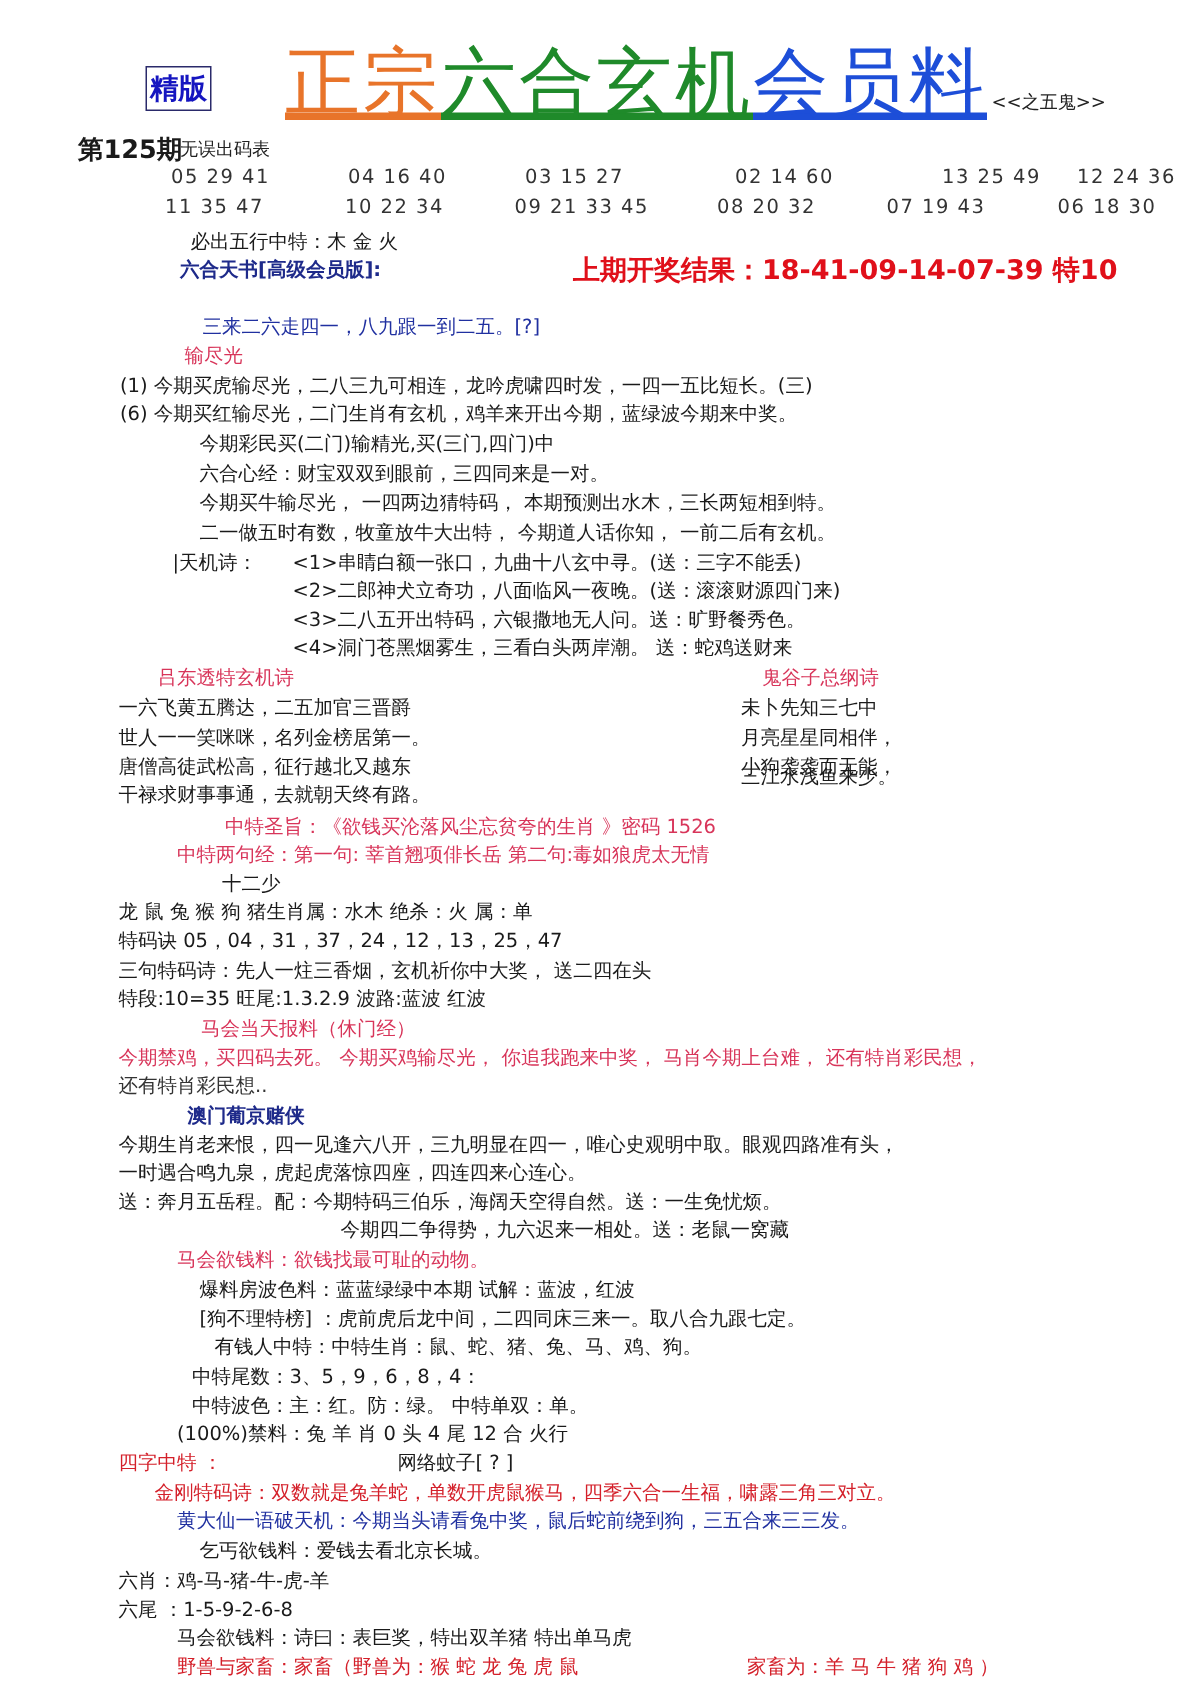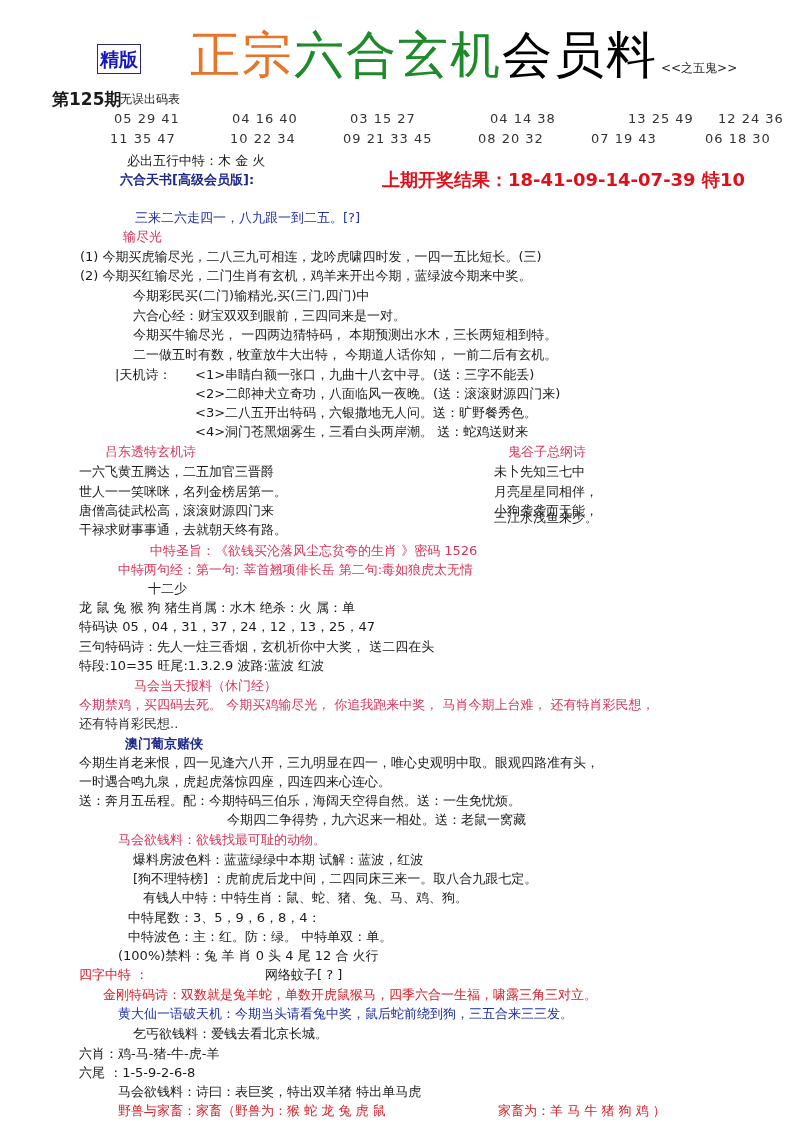--- a/index.html
+++ b/index.html
@@ -3,84 +3,84 @@
 <meta charset="utf-8">
 <style>
   html, body { margin:0; padding:0; background:#ffffff; }
   body { width:793px; height:1122px; position:relative; overflow:hidden;
          font-family:"DejaVu Sans","Liberation Sans",sans-serif; color:#1a1a1a; }
   .abs { position:absolute; white-space:nowrap; }
   .badge { left:97px; top:44px; width:42px; height:28px; border:1px solid #2a2a6a;
            color:#1515c0; font-size:19px; line-height:28px; text-align:center; font-weight:bold; }
   .title { left:190px; top:25px; font-size:50px; line-height:60px; letter-spacing:2px;
            font-family:"DejaVu Sans",sans-serif; }
-  .title span { display:inline-block; }
+  .title span { display:inline-block;text-decoration:underline; }
   .sub-tag { left:661px; top:60px; font-size:12px; color:#222; }
   .issue { left:52px; top:88px; font-size:17px; font-weight:bold; }
   .issue-sub { left:120px; top:91px; font-size:12px; color:#222; }
   .num { font-size:13px; color:#333; font-family:"DejaVu Sans",sans-serif; letter-spacing:1px; }
   .t13 { font-size:13px; }
   .red { color:#d4202a; }
   .pink { color:#d8355a; }
   .blue { color:#1e2a8a;font-weight:bold; }
   .navy { color:#2030a0; }
   .result { left:382px; top:168px; font-size:18px; color:#e0101a; font-weight:bold; }
   .dim { color:#333; }
 </style>
 </head>
 <body>
 
 <div class="abs badge">精版</div>
 <div class="abs title">
-  <span style="color:#e8742a">正宗</span><span style="color:#1f8a2a">六合玄机</span><span style="color:#000000">会员料</span>
+  <span style="color:#e8742a">正宗</span><span style="color:#1f8a2a">六合玄机</span><span style="color:#1d4ed8">会员料</span>
 </div>
 <div class="abs sub-tag">&lt;&lt;之五鬼&gt;&gt;</div>
 
 <div class="abs issue">第125期</div>
 <div class="abs issue-sub">无误出码表</div>
 
 <div>
   <div class="abs num" style="left:114px;top:111px">05  29  41</div>
   <div class="abs num" style="left:232px;top:111px">04  16  40</div>
   <div class="abs num" style="left:350px;top:111px">03  15  27</div>
-  <div class="abs num" style="left:490px;top:111px">04  14  38</div>
+  <div class="abs num" style="left:490px;top:111px">02  14  60</div>
   <div class="abs num" style="left:628px;top:111px">13  25  49</div>
   <div class="abs num" style="left:718px;top:111px">12    24  36</div>
   <div class="abs num" style="left:110px;top:131px">11    35  47</div>
   <div class="abs num" style="left:230px;top:131px">10  22  34</div>
   <div class="abs num" style="left:343px;top:131px">09  21  33  45</div>
   <div class="abs num" style="left:478px;top:131px">08  20  32</div>
   <div class="abs num" style="left:591px;top:131px">07  19  43</div>
   <div class="abs num" style="left:705px;top:131px">06  18  30</div>
 </div>
 
 <div class="abs t13" style="left:127px;top:152px">必出五行中特：木  金  火</div>
 <div class="abs t13 blue" style="left:120px;top:171px">六合天书[高级会员版]:</div>
 <div class="abs result">上期开奖结果：18-41-09-14-07-39  特10</div>
 
 <div class="abs t13 navy" style="left:135px;top:209px">三来二六走四一，八九跟一到二五。[?]</div>
 <div class="abs t13 pink" style="left:123px;top:228px">输尽光</div>
 <div class="abs t13" style="left:80px;top:248px">(1)  今期买虎输尽光，二八三九可相连，龙吟虎啸四时发，一四一五比短长。(三)</div>
-<div class="abs t13" style="left:80px;top:267px">(2)  今期买红输尽光，二门生肖有玄机，鸡羊来开出今期，蓝绿波今期来中奖。</div>
+<div class="abs t13" style="left:80px;top:267px">(6)  今期买红输尽光，二门生肖有玄机，鸡羊来开出今期，蓝绿波今期来中奖。</div>
 <div class="abs t13" style="left:133px;top:287px">今期彩民买(二门)输精光,买(三门,四门)中</div>
 <div class="abs t13" style="left:133px;top:307px">六合心经：财宝双双到眼前，三四同来是一对。</div>
 <div class="abs t13" style="left:133px;top:326px">今期买牛输尽光，   一四两边猜特码，   本期预测出水木，三长两短相到特。</div>
 <div class="abs t13" style="left:133px;top:346px">二一做五时有数，牧童放牛大出特，   今期道人话你知，   一前二后有玄机。</div>
 
 <div class="abs t13" style="left:115px;top:366px">|天机诗：</div>
 <div class="abs t13" style="left:195px;top:366px">&lt;1&gt;串睛白额一张口，九曲十八玄中寻。(送：三字不能丢)</div>
 <div class="abs t13" style="left:195px;top:385px">&lt;2&gt;二郎神犬立奇功，八面临风一夜晚。(送：滚滚财源四门来)</div>
 <div class="abs t13" style="left:195px;top:404px">&lt;3&gt;二八五开出特码，六银撒地无人问。送：旷野餐秀色。</div>
 <div class="abs t13" style="left:195px;top:423px">&lt;4&gt;洞门苍黑烟雾生，三看白头两岸潮。   送：蛇鸡送财来</div>
 
 <div class="abs t13 pink" style="left:105px;top:443px">吕东透特玄机诗</div>
 <div class="abs t13 pink" style="left:508px;top:443px">鬼谷子总纲诗</div>
 <div class="abs t13" style="left:79px;top:463px">一六飞黄五腾达，二五加官三晋爵</div>
 <div class="abs t13" style="left:79px;top:483px">世人一一笑咪咪，名列金榜居第一。</div>
-<div class="abs t13" style="left:79px;top:502px">唐僧高徒武松高，滚滚财源四门来</div>
+<div class="abs t13" style="left:79px;top:502px">唐僧高徒武松高，征行越北又越东</div>
 <div class="abs t13" style="left:79px;top:521px">干禄求财事事通，去就朝天终有路。</div>
 <div class="abs t13" style="left:494px;top:463px">未卜先知三七中</div>
 <div class="abs t13" style="left:494px;top:483px">月亮星星同相伴，</div>
 <div class="abs t13" style="left:494px;top:502px">小狗袭袭而无能，</div>
 <div class="abs t13" style="left:494px;top:509px">三江水浅鱼来少。</div>
 
 <div class="abs t13 pink" style="left:150px;top:542px">中特圣旨：《欲钱买沦落风尘忘贫夸的生肖 》密码 1526</div>
 <div class="abs t13 pink" style="left:118px;top:561px">中特两句经：第一句: 莘首翘项俳长岳  第二句:毒如狼虎太无情</div>
 <div class="abs t13" style="left:148px;top:580px">十二少</div>
 <div class="abs t13" style="left:79px;top:599px">龙 鼠 兔 猴 狗 猪生肖属：水木  绝杀：火  属：单</div>

